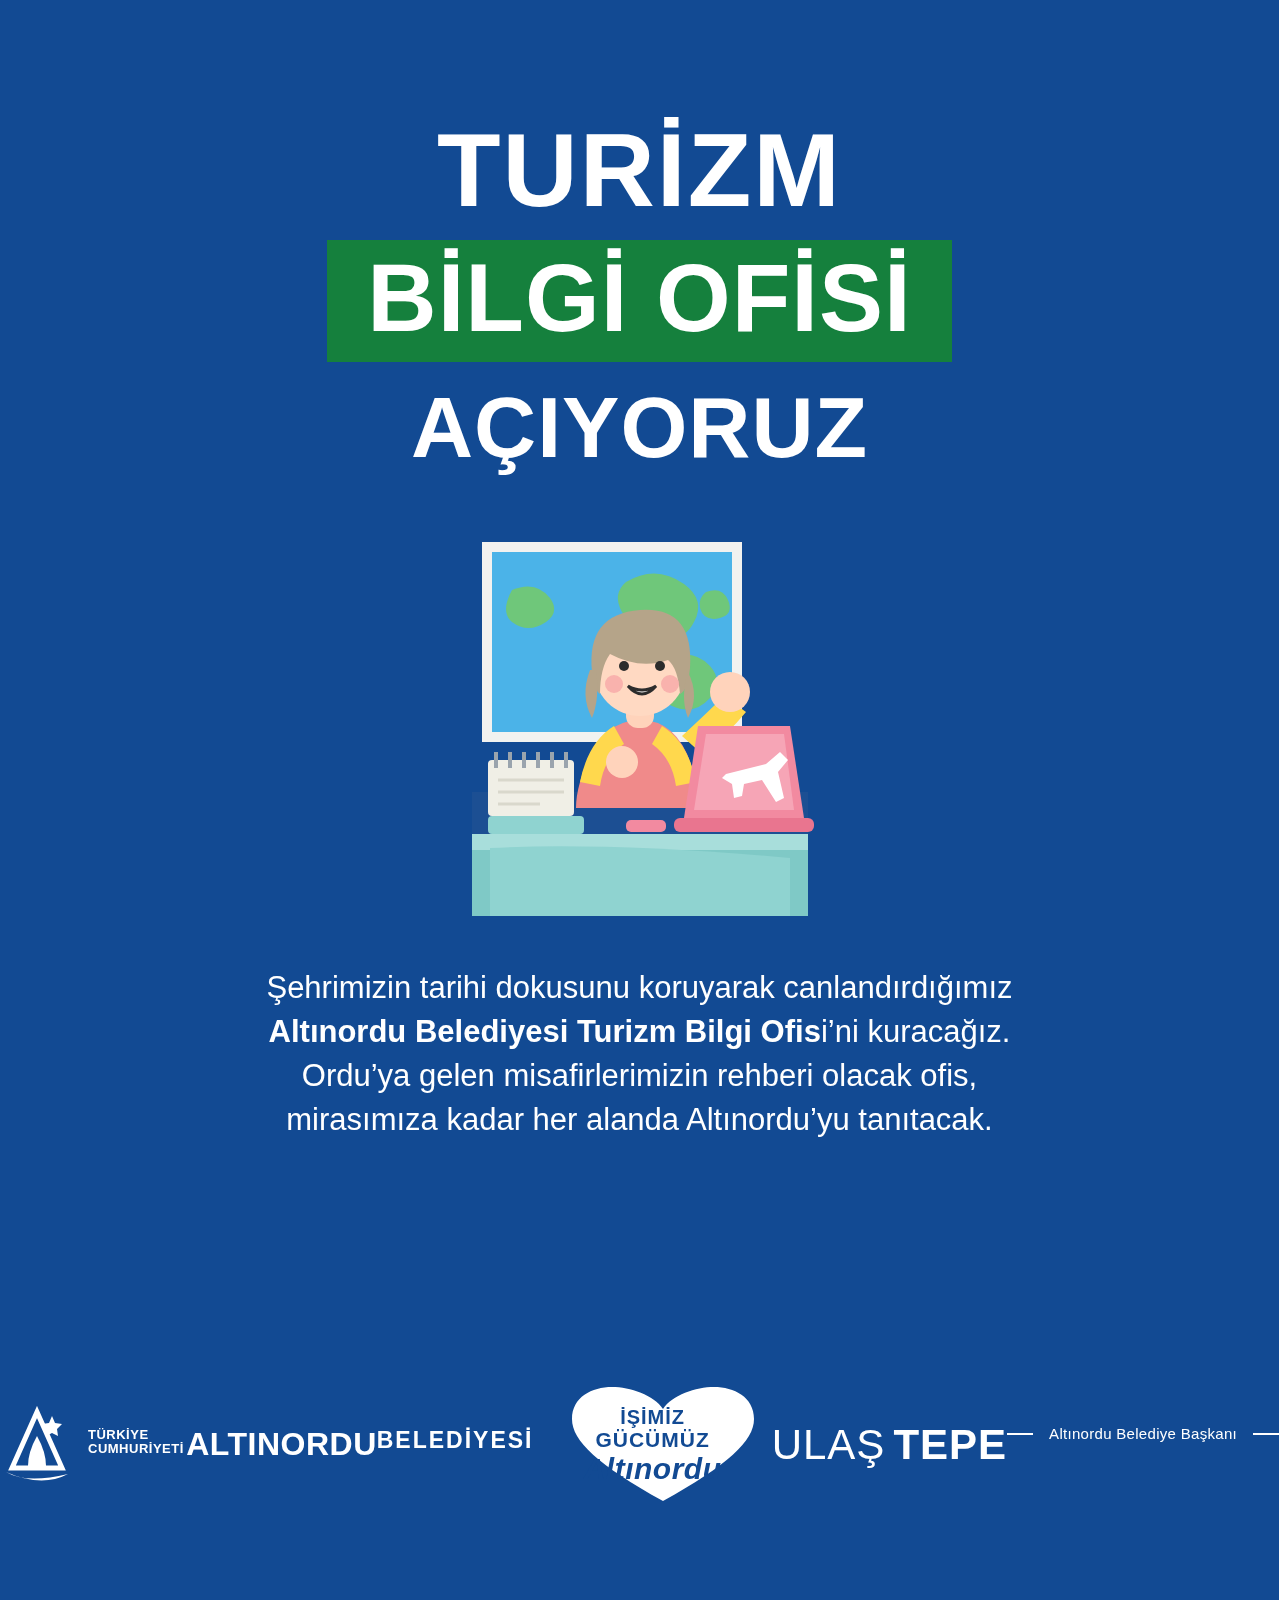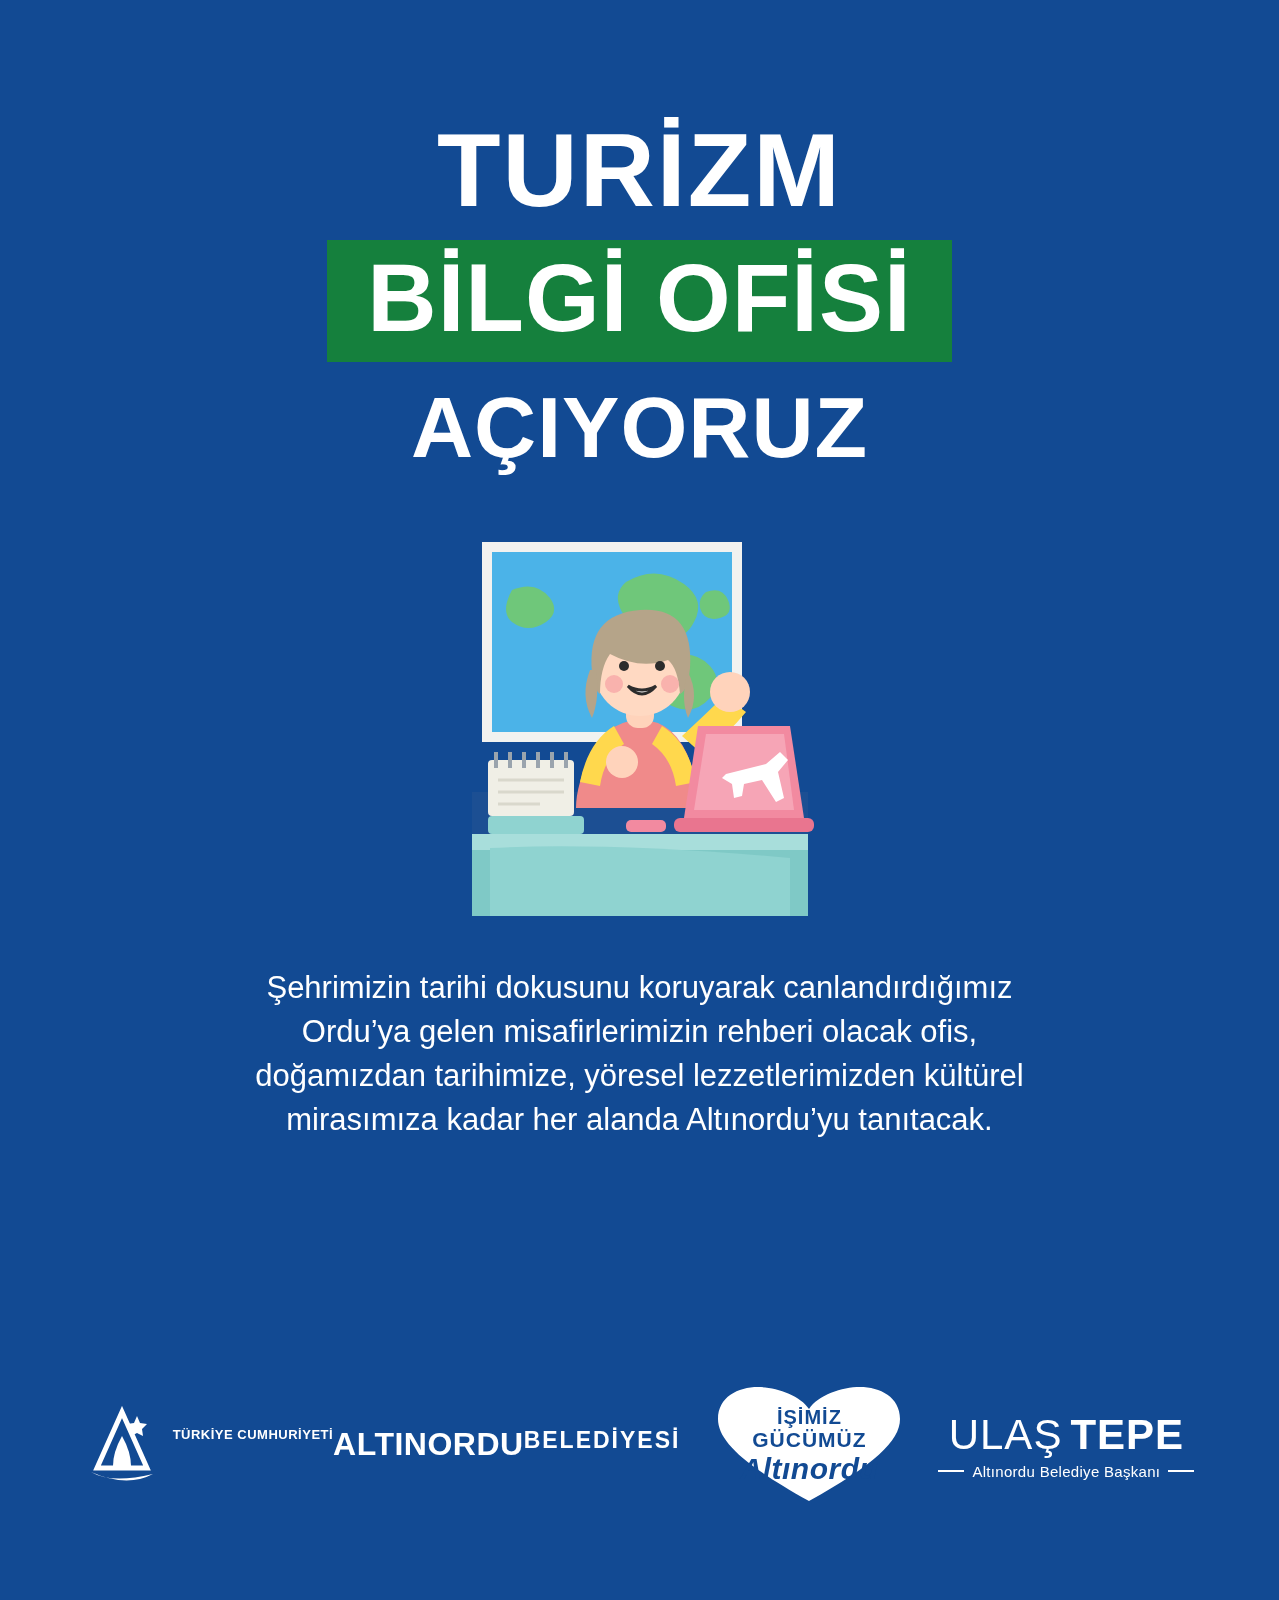--- a/index.html
+++ b/index.html
@@ -168,22 +168,22 @@
   .slogan-inner .l3 {
     font-size: 30px;
     font-weight: bold;
     font-style: italic;
     letter-spacing: 0.5px;
     margin-top: 4px;
   }
 
   .mayor-block {
     display: flex;
-    flex-direction: column;
-    align-items: center;
+    flex-direction: row;
+    align-items: flex-start;
     color: #ffffff;
   }
   .mayor-name {
     font-size: 42px;
     letter-spacing: 1px;
     display: flex;
     align-items: baseline;
     gap: 8px;
   }
   .mayor-name .thin {
@@ -191,21 +191,21 @@
   }
   .mayor-name .thick {
     font-weight: bold;
   }
   .mayor-role {
     margin-top: 4px;
     font-size: 15px;
     letter-spacing: 0.3px;
     display: flex;
     align-items: center;
-    gap: 8px;
+    gap: 16px;
     white-space: nowrap;
   }
   .rule {
     display: inline-block;
     width: 26px;
     height: 2px;
     background: #ffffff;
   }
 </style>
 </head>
@@ -285,22 +285,22 @@
         <line x1="68" y1="262" x2="134" y2="262"></line>
         <line x1="68" y1="274" x2="110" y2="274"></line>
       </g>
 
       <rect x="196" y="290" width="40" height="12" rx="5" fill="#f28aa0"></rect>
     </svg>
   </div>
 
   <div class="body-copy">
     <p>Şehrimizin tarihi dokusunu koruyarak canlandırdığımız</p>
+    <p><span class="bold">Altınordu Belediyesi Turizm Bilgi Ofis</span><span>i’ni kuracağız.</span></p>
     <p>Ordu’ya gelen misafirlerimizin rehberi olacak ofis,</p>
-    <p>doğamızdan tarihimize, yöresel lezzetlerimizden kültürel</p>
     <p>mirasımıza kadar her alanda Altınordu’yu tanıtacak.</p>
   </div>
 
   <div class="footer">
 
     <div class="logo-block">
       <div class="muni-mark">
         <svg viewBox="0 0 74 78" width="74" height="78" aria-hidden="true">
           <path d="M37 6 L62 62 L12 62 Z" fill="none" stroke="#ffffff" stroke-width="5"></path>
           <path d="M37 30 q9 16 9 30 h-18 q0 -14 9 -30 z" fill="#ffffff"></path>

